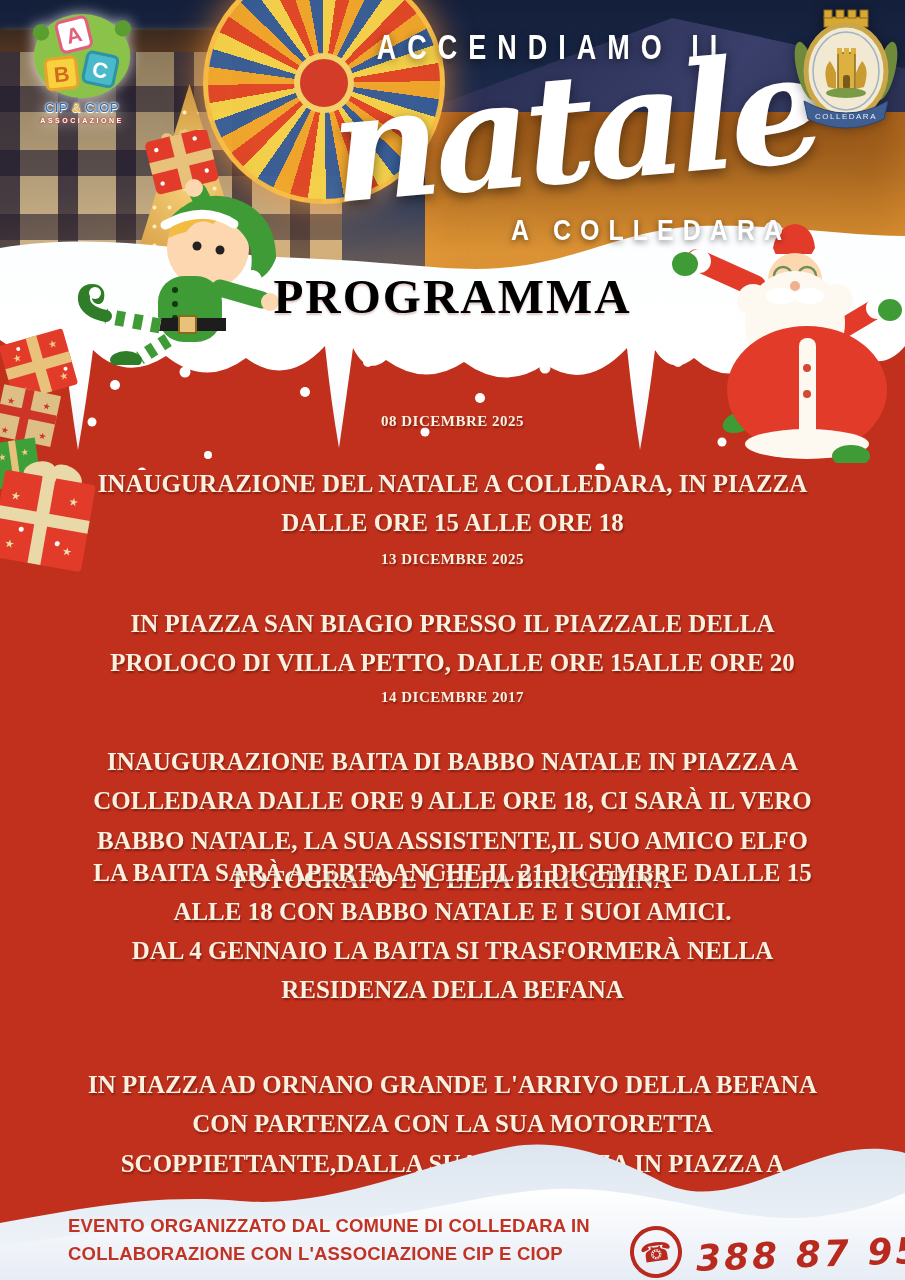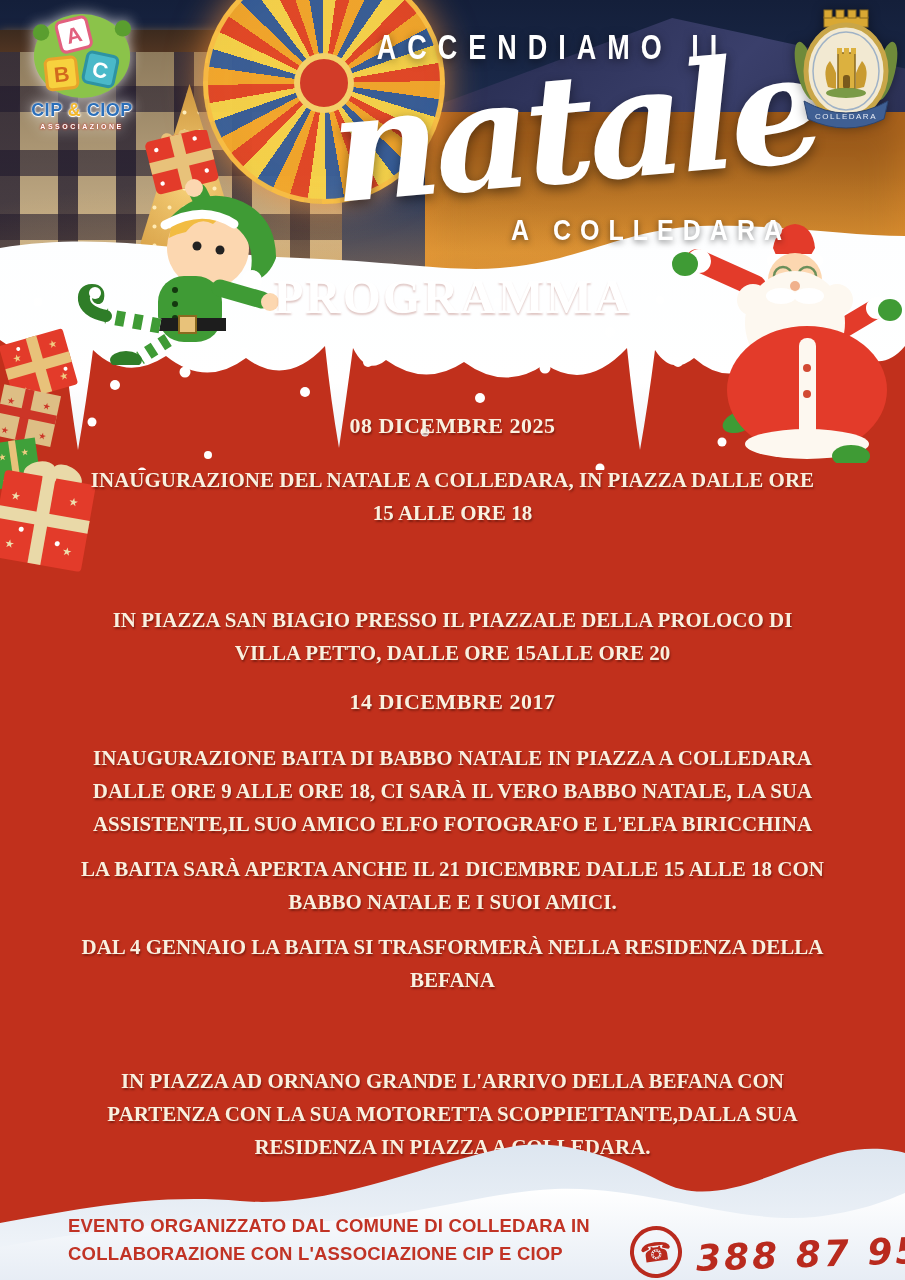--- a/index.html
+++ b/index.html
@@ -62,34 +62,34 @@
       transform-origin:top;z-index:6;color:#fff;font-weight:bold;font-size:27px;
       letter-spacing:11px;white-space:nowrap;text-shadow:0 2px 8px rgba(0,0,0,.55);}
   .t2{position:absolute;left:575px;top:40px;transform:translateX(-50%) rotate(-5deg);
       z-index:6;color:#fff;font-family:"DejaVu Serif",serif;font-style:italic;
       font-weight:bold;font-size:150px;letter-spacing:-6px;white-space:nowrap;
       text-shadow:0 4px 12px rgba(0,0,0,.45);}
   .t3{position:absolute;left:651px;top:212px;transform:translateX(-50%) scaleY(1.2);
       transform-origin:top;z-index:6;color:#fff;font-weight:bold;font-size:25px;
       letter-spacing:9px;white-space:nowrap;text-shadow:0 2px 6px rgba(0,0,0,.5);}
   .programma{position:absolute;left:50%;top:268px;transform:translateX(-50%);z-index:6;
-      color:#ffffff;font-family:"Liberation Serif",serif;font-weight:900;font-size:49px;
+      color:#000000;font-family:"Liberation Serif",serif;font-weight:900;font-size:49px;
       letter-spacing:2px;white-space:nowrap;text-shadow:0 2px 2px rgba(130,30,20,.25);}
 
   
   .entry{position:absolute;left:50%;transform:translateX(-50%);width:748px;z-index:5;
       text-align:center;color:#f9f0df;font-family:"Liberation Serif",serif;
       font-weight:700;text-shadow:1px 2px 2px rgba(80,15,8,.55);}
-  .entry.date{font-size:22px;letter-spacing:.5px;}
-  .entry.desc{font-size:21px;line-height:1.57;}
+  .entry.date{font-size:15px;letter-spacing:.5px;}
+  .entry.desc{font-size:25px;line-height:1.57;}
 
   
   .logo{position:absolute;left:30px;top:10px;width:104px;height:132px;z-index:7;
         text-align:center;filter:drop-shadow(0 0 7px rgba(255,255,255,.75));}
-  .logo-name{font-size:18px;font-weight:700;color:#2b6fba;letter-spacing:.5px;
+  .logo-name{font-size:13px;font-weight:400;color:#2b6fba;letter-spacing:.5px;
         text-shadow:0 0 2px #fff,0 0 3px #fff,0 1px 0 #fff;margin-top:-2px;}
   .logo-name .amp{color:#f2b72e;}
   .logo-sub{font-size:7px;font-weight:bold;color:#fff;letter-spacing:2.5px;
         text-shadow:0 0 2px #c03a2a,0 0 3px #c03a2a;margin-top:2px;}
   .crest{position:absolute;left:792px;top:8px;width:108px;height:130px;z-index:7;
         filter:drop-shadow(0 0 6px rgba(0,0,0,.4));}
 
   
   .footer-text{position:absolute;left:68px;top:1212px;width:566px;z-index:7;
       text-align:left;color:#c13325;font-weight:bold;font-size:18.5px;
@@ -323,20 +323,21 @@
     <text x="54" y="110" font-size="8" fill="#e8edf5" text-anchor="middle" letter-spacing="1.5">COLLEDARA</text>
   </svg>
 
   <div class="t1">ACCENDIAMO IL</div>
   <div class="t2">natale</div>
   <div class="t3">A COLLEDARA</div>
   <div class="programma">PROGRAMMA</div>
 
   <div class="entry date" style="top:413px">08 DICEMBRE 2025</div>
   <div class="entry desc" style="top:464px">INAUGURAZIONE DEL NATALE A COLLEDARA, IN PIAZZA DALLE ORE 15 ALLE ORE 18</div>
+  <div class="entry date" style="top:551px">13 DICEMBRE 2025</div>
   <div class="entry desc" style="top:604px">IN PIAZZA SAN BIAGIO PRESSO IL PIAZZALE DELLA PROLOCO DI VILLA PETTO, DALLE ORE 15ALLE ORE 20</div>
   <div class="entry date" style="top:689px">14 DICEMBRE 2017</div>
   <div class="entry desc" style="top:742px">INAUGURAZIONE BAITA DI BABBO NATALE IN PIAZZA A COLLEDARA DALLE ORE 9 ALLE ORE 18, CI SARÀ IL VERO BABBO NATALE, LA SUA ASSISTENTE,IL SUO AMICO ELFO FOTOGRAFO E L'ELFA BIRICCHINA</div>
   <div class="entry desc" style="top:853px">LA BAITA SARÀ APERTA ANCHE IL 21 DICEMBRE DALLE 15 ALLE 18 CON BABBO NATALE E I SUOI AMICI.</div>
   <div class="entry desc" style="top:931px">DAL 4 GENNAIO LA BAITA SI TRASFORMERÀ NELLA RESIDENZA DELLA BEFANA</div>
   <div class="entry desc" style="top:1065px">IN PIAZZA AD ORNANO GRANDE L'ARRIVO DELLA BEFANA CON PARTENZA CON LA SUA MOTORETTA SCOPPIETTANTE,DALLA SUA RESIDENZA IN PIAZZA A COLLEDARA.</div>
 
   <svg class="footer-snow" viewBox="0 0 905 145" preserveAspectRatio="none">
     <defs>
       <linearGradient id="fBack" x1="0" y1="0" x2="0" y2="1">

